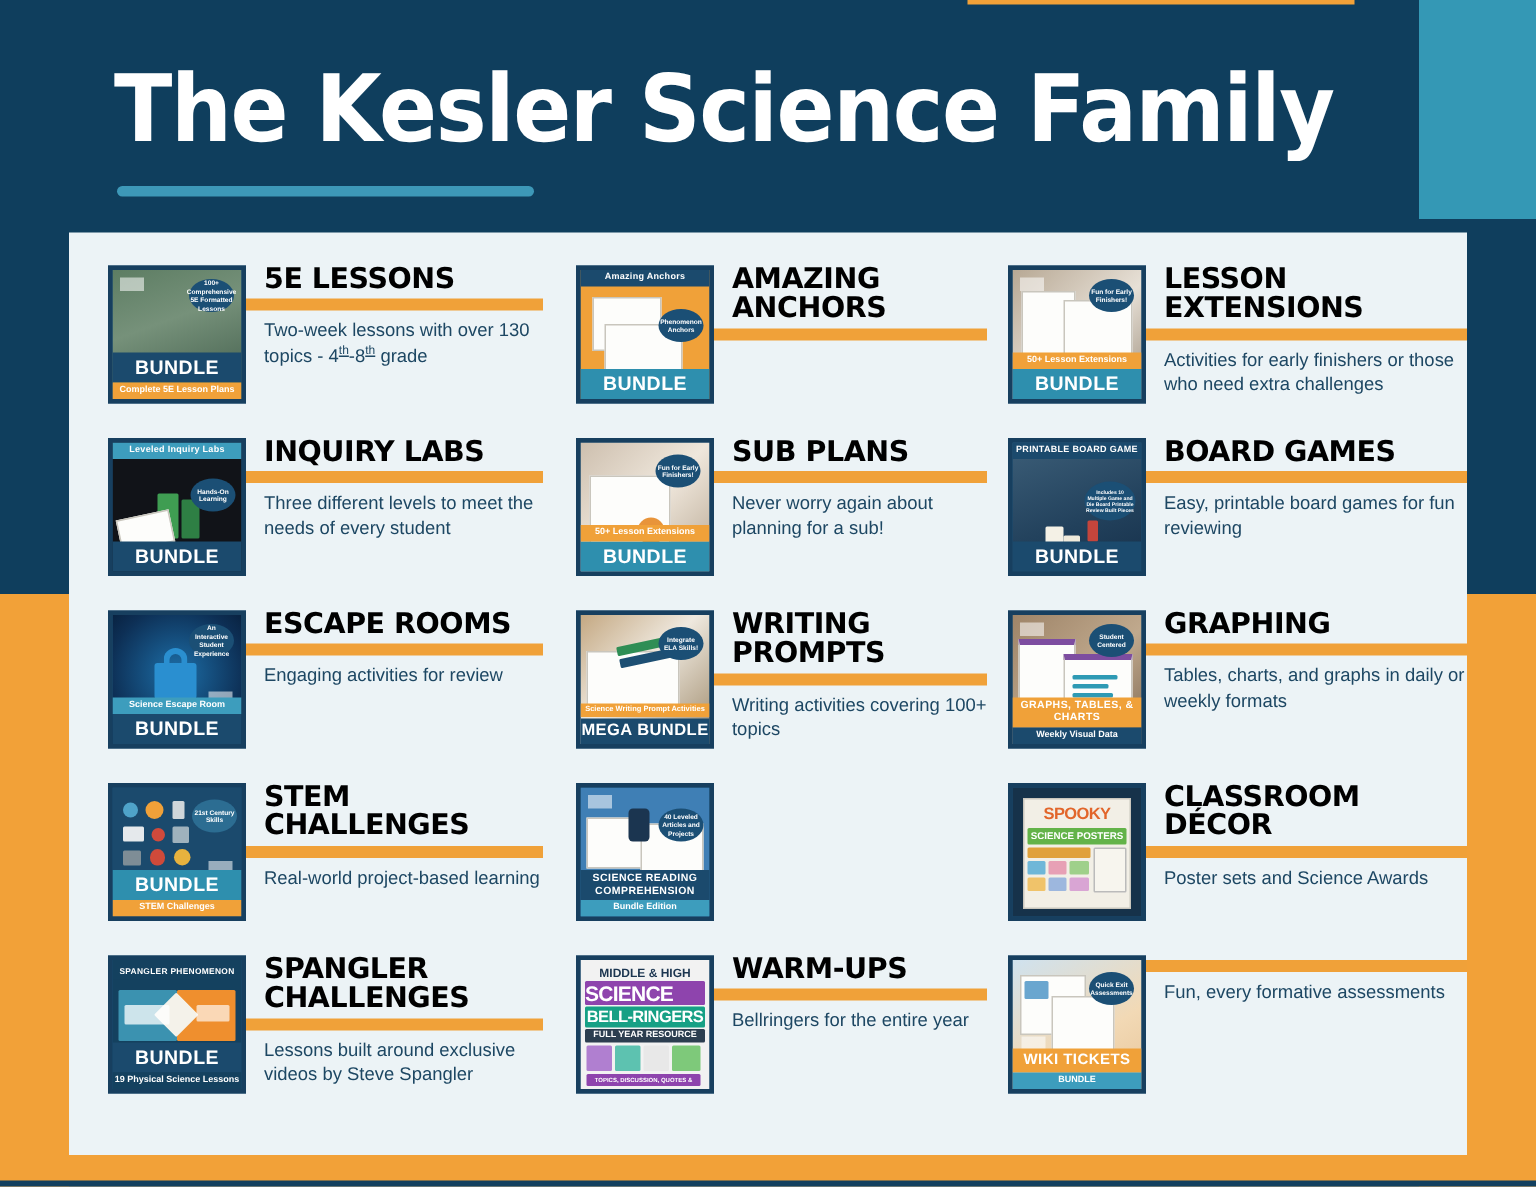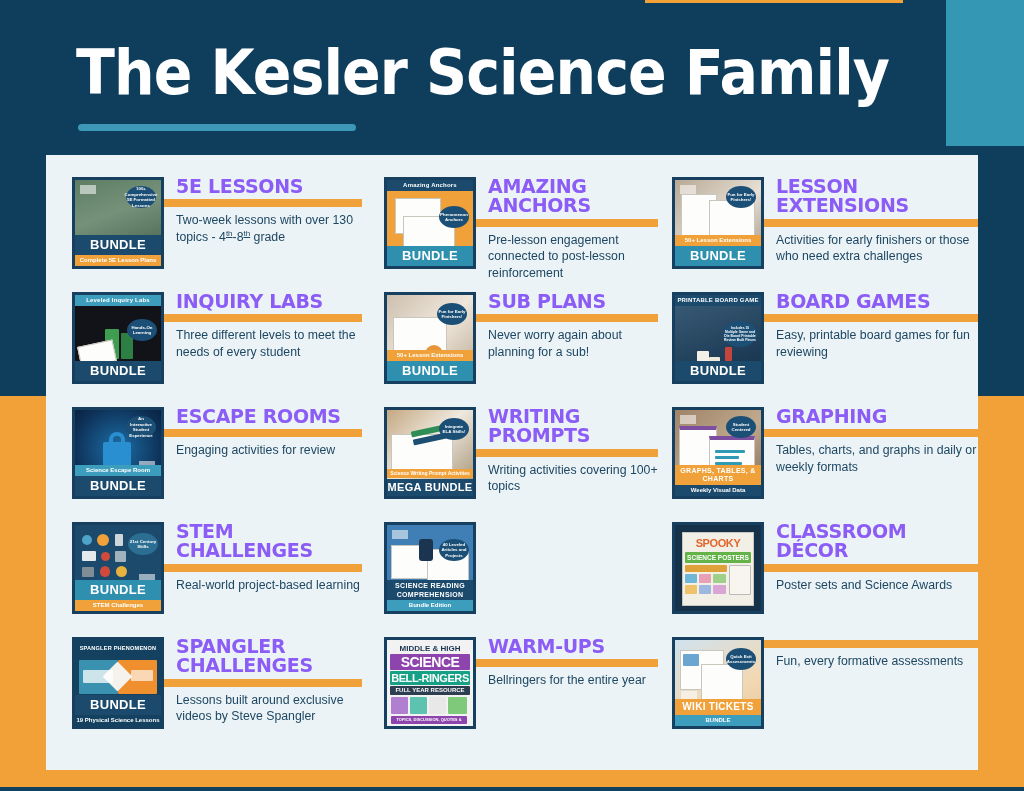--- a/index.html
+++ b/index.html
@@ -220,21 +220,21 @@
   .meta {
     padding-left: 12px;
     padding-top: 4px;
     flex: 1 1 auto;
     min-width: 0;
   }
   .item-title {
     font-family: "DejaVu Sans", sans-serif;
     font-size: 19px;
     font-weight: bold;
-    color: #8b5cf6;
+    color: #000000;
     line-height: 1.02;
     letter-spacing: -0.3px;
   }
   .title-rule {
     height: 8px;
     background: #f0a139;
     margin-top: 3px;
     margin-bottom: 5px;
     margin-left: -12px;
   }
@@ -309,21 +309,20 @@
         <div class="art a-anchor"></div>
         <div class="toplabel" style="background:#1b4a6d">Amazing Anchors</div>
         <div class="paper" style="left:8px;top:18px;width:46px;height:36px;"></div>
         <div class="paper" style="left:16px;top:36px;width:52px;height:32px;"></div>
         <div class="badge" style="top:26px;right:4px">Phenomenon Anchors</div>
         <div class="bundle teal">BUNDLE</div>
       </div>
       <div class="meta">
         <div class="item-title">AMAZING ANCHORS</div>
         <div class="title-rule"></div>
-        <div class="item-desc">Pre-lesson engagement connected to post-lesson reinforcement</div>
       </div>
     </div>
 
     <div class="card col3">
       <div class="thumb">
         <div class="art a-ext"></div>
         <div class="klogo"></div>
         <div class="paper" style="left:6px;top:14px;width:36px;height:50px;"></div>
         <div class="paper" style="left:34px;top:20px;width:46px;height:46px;"></div>
         <div class="badge">Fun for Early Finishers!</div>
@@ -519,21 +518,21 @@
         <div class="item-title">SPANGLER CHALLENGES</div>
         <div class="title-rule"></div>
         <div class="item-desc">Lessons built around exclusive videos by Steve Spangler</div>
       </div>
     </div>
 
     <div class="card col2">
       <div class="thumb">
         <div class="art a-bell"></div>
         <div class="chip" style="left:3px;top:3px;width:80px;height:11px;color:#1b3550;font-size:8px;font-weight:bold;text-align:center;line-height:11px">MIDDLE &amp; HIGH</div>
-        <div class="chip" style="left:3px;top:14px;width:80px;height:16px;background:#8e44ad;color:#fff;font-size:14px;font-weight:bold;text-align:center;line-height:16px;letter-spacing:-.5px">SCIENCE</div>
+        <div class="chip" style="left:3px;top:14px;width:80px;height:16px;background:#8e44ad;color:#fff;font-size:14px;font-weight:bold;line-height:16px;letter-spacing:-.5px">SCIENCE</div>
         <div class="chip" style="left:3px;top:31px;width:80px;height:14px;background:#16a085;color:#fff;font-size:11px;font-weight:bold;text-align:center;line-height:14px;letter-spacing:-.4px">BELL-RINGERS</div>
         <div class="chip" style="left:3px;top:46px;width:80px;height:9px;background:#2c3e50;color:#fff;font-size:6px;font-weight:bold;text-align:center;line-height:9px">FULL YEAR RESOURCE</div>
         <div class="chip" style="left:4px;top:57px;width:17px;height:17px;background:#b07fd0"></div>
         <div class="chip" style="left:23px;top:57px;width:17px;height:17px;background:#5dc2b0"></div>
         <div class="chip" style="left:42px;top:57px;width:17px;height:17px;background:#e8e8e8"></div>
         <div class="chip" style="left:61px;top:57px;width:19px;height:17px;background:#7ec97a"></div>
         <div class="chip" style="left:4px;top:76px;width:76px;height:8px;background:#8e44ad;color:#fff;font-size:4px;font-weight:bold;text-align:center;line-height:8px">TOPICS, DISCUSSION, QUOTES &amp; MORE</div>
       </div>
       <div class="meta">
         <div class="item-title">WARM-UPS</div>

